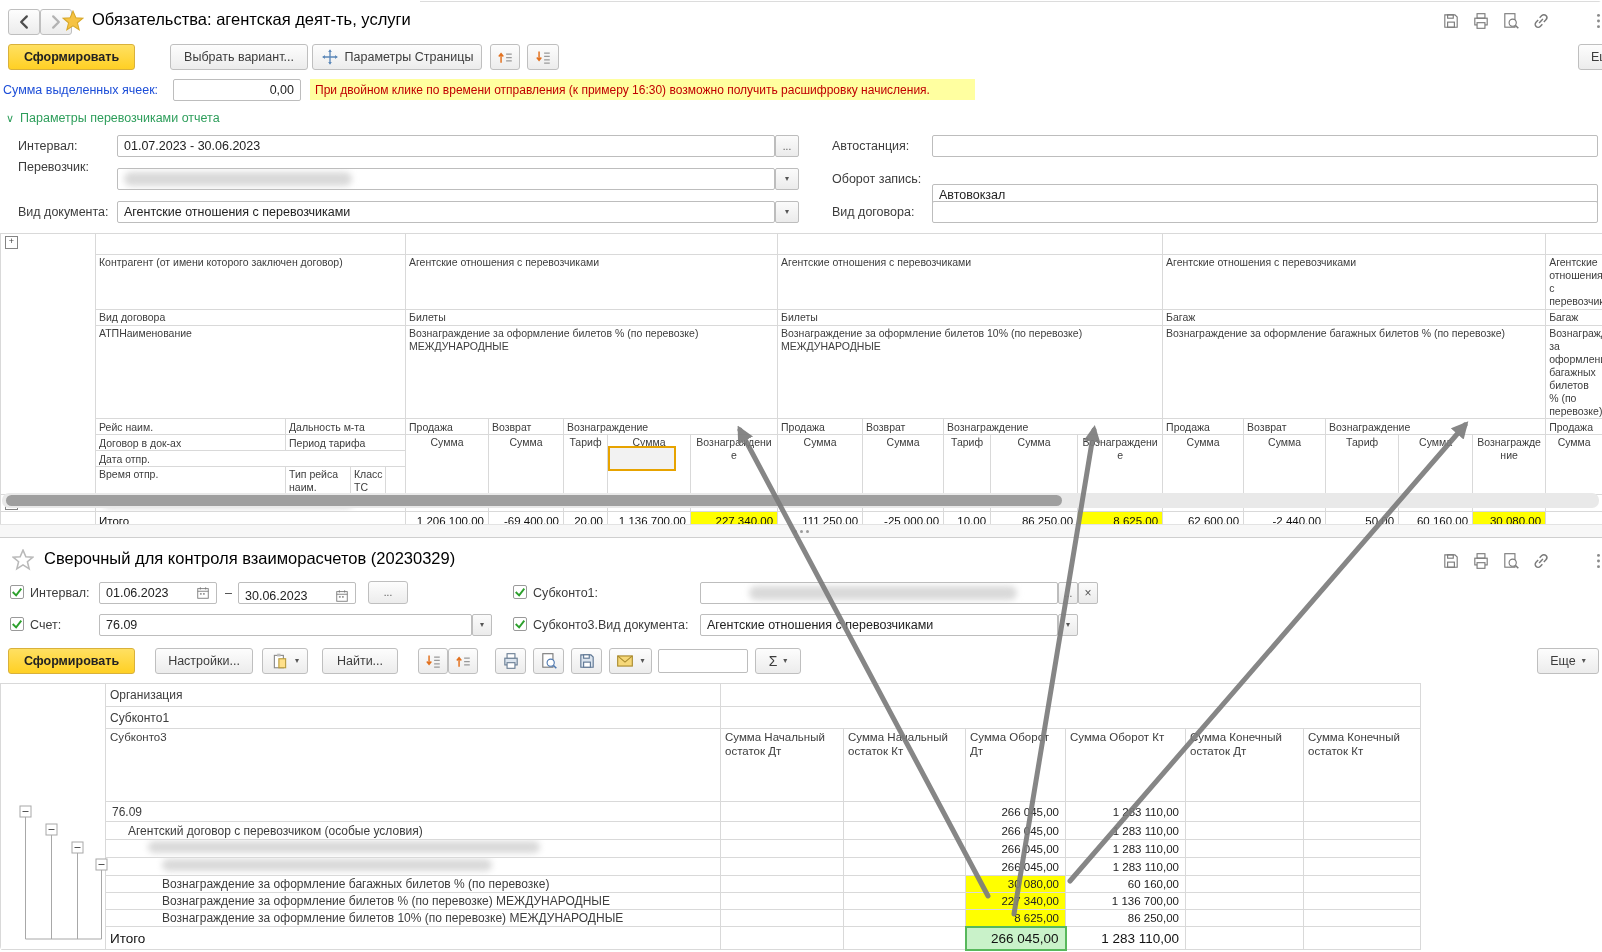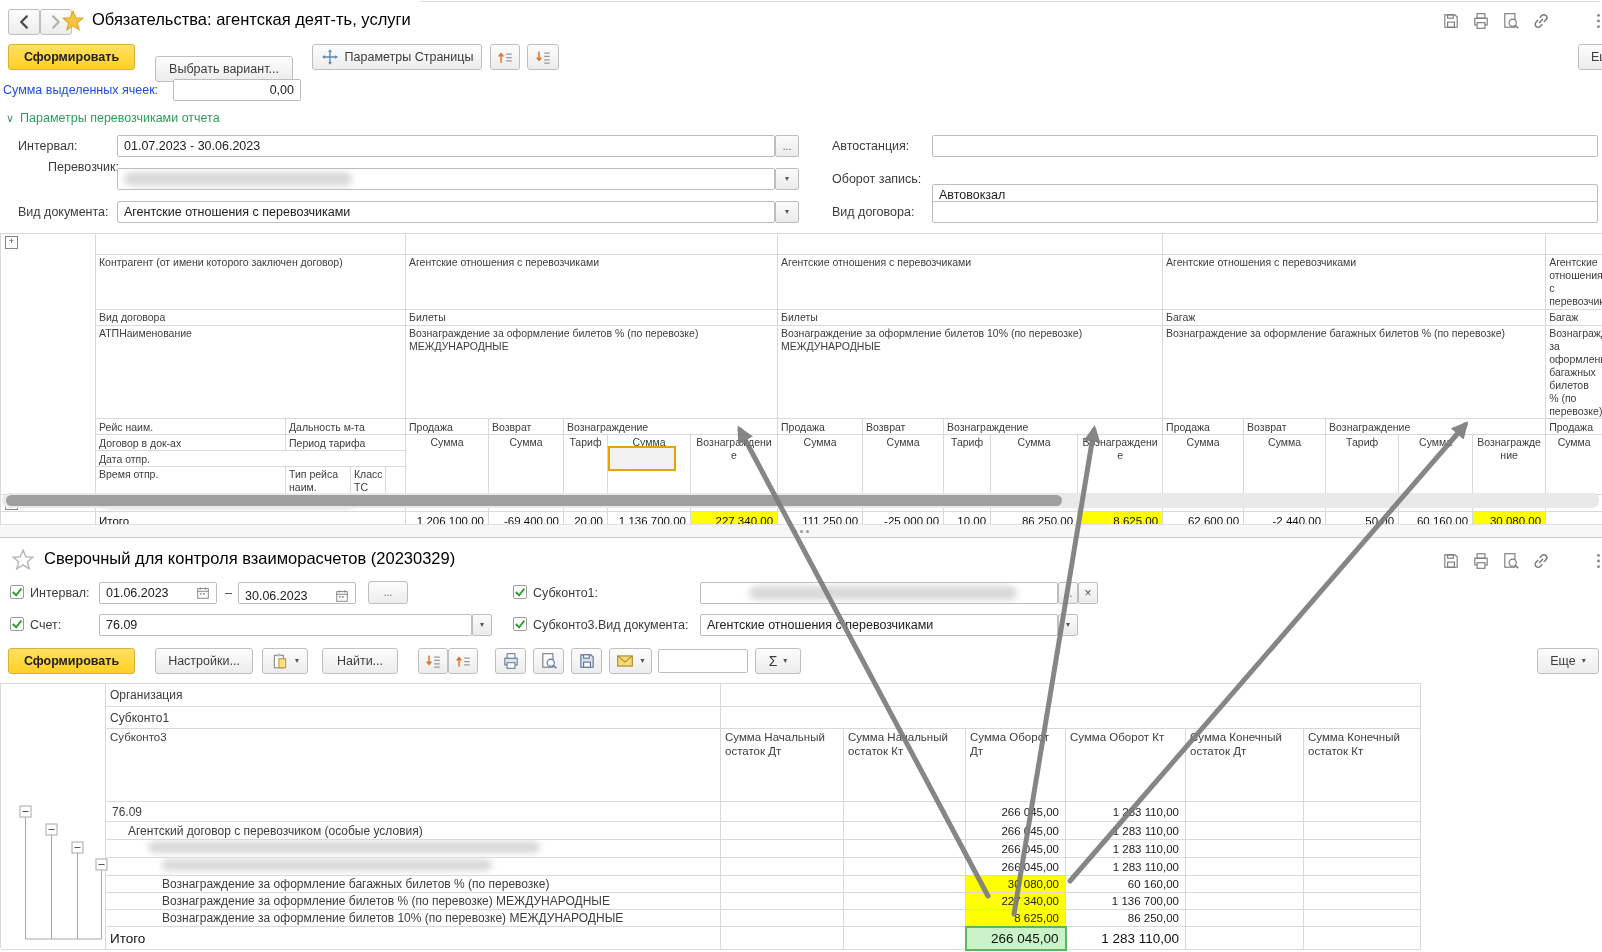--- a/index.html
+++ b/index.html
@@ -103,21 +103,21 @@
       <path d="M5.5 7.2L3.6 9.1a2.6 2.6 0 0 0 3.7 3.7l1.9-1.9" fill="none" stroke="#7a7a7a" stroke-width="1.3"></path>
       <path d="M10.5 8.8l1.9-1.9a2.6 2.6 0 0 0-3.7-3.7L6.8 5.1" fill="none" stroke="#7a7a7a" stroke-width="1.3"></path>
     </svg>
   <svg class="abs icon17" style="left:1594px;top:12px;" viewBox="0 0 16 16">
       <circle cx="4" cy="3" r="1.3" fill="#8a8a8a"></circle>
       <circle cx="4" cy="8" r="1.3" fill="#8a8a8a"></circle>
       <circle cx="4" cy="13" r="1.3" fill="#8a8a8a"></circle>
     </svg>
 
   <div class="btn primary" style="left:8px;top:44px;width:127px;">Сформировать</div>
-  <div class="btn" style="left:155px;top:44px;width:138px;margin-top:12px;">Выбрать вариант...</div>
+  <div class="btn" style="left:170px;top:44px;width:138px;">Выбрать вариант...</div>
   <div class="btn" style="left:312px;top:44px;width:170px;">
     <svg class="icon17" viewBox="0 0 16 16">
         <path d="M8 1.5v13M1.5 8h13" stroke="#5b87b8" stroke-width="1.2"></path>
         <path d="M8 1.5l-1.7 2h3.4zM8 14.5l-1.7-2h3.4zM1.5 8l2-1.7v3.4zM14.5 8l-2-1.7v3.4z" fill="#5b87b8"></path>
       </svg>
     <span>Параметры Страницы</span>
   </div>
   <div class="btn" style="left:490px;top:44px;width:30px;">
     <svg class="icon17" viewBox="0 0 16 16">
         <path d="M4.5 13V5.5M2.5 7.5l2-2.5 2 2.5" fill="none" stroke="#e2701d" stroke-width="1.3"></path>
@@ -129,33 +129,34 @@
         <path d="M4.5 3v7.5M2.5 8.5l2 2.5 2-2.5" fill="none" stroke="#e2701d" stroke-width="1.3"></path>
         <path d="M9 4.5h5M9 7.5h5M9 10.5h5M9 13.5h5" stroke="#999" stroke-width="1.2"></path>
       </svg>
   </div>
   <div class="btn" style="left:1578px;top:44px;width:70px;justify-content:flex-start;padding-left:12px;">
     <span>Еще</span>
   </div>
 
   <div class="lbl red" style="left:3px;top:83px;">Сумма выделенных ячеек:</div>
   <div class="field" style="left:173px;top:79px;width:128px;justify-content:flex-end;">0,00</div>
+  <div class="hint" style="left:310px;top:79px;width:655px;height:21px;">При двойном клике по времени отправления (к примеру 16:30) возможно получить расшифровку начисления.</div>
 
   <div class="secthdr" style="left:6px;top:111px;">
     <span class="caret" style="color:#2e9e5b;font-size:11px;">∨</span>
     <span>Параметры перевозчиками отчета</span>
   </div>
 
   <div class="lbl" style="left:18px;top:139px;">Интервал:</div>
   <div class="field" style="left:117px;top:135px;width:658px;">01.07.2023 - 30.06.2023</div>
   <div class="attachbtn" style="left:775px;top:135px;width:24px;">...</div>
   <div class="lbl" style="left:832px;top:139px;">Автостанция:</div>
   <div class="field" style="left:932px;top:135px;width:666px;"></div>
 
-  <div class="lbl" style="left:18px;top:160px;margin-left:30px;">Перевозчик:</div>
+  <div class="lbl" style="left:18px;top:160px;">Перевозчик:</div>
   <div class="field" style="left:117px;top:168px;width:658px;">
     <span class="blob" style="display:inline-block;width:228px;height:14px;"></span>
   </div>
   <div class="attachbtn" style="left:775px;top:168px;width:24px;">
       <span class="caret">▾</span>
     </div>
   <div class="lbl" style="left:832px;top:172px;">Оборот запись:</div>
   <div class="field" style="left:932px;top:184px;width:666px;">Автовокзал</div>
 
   <div class="lbl" style="left:18px;top:205px;">Вид документа:</div>

